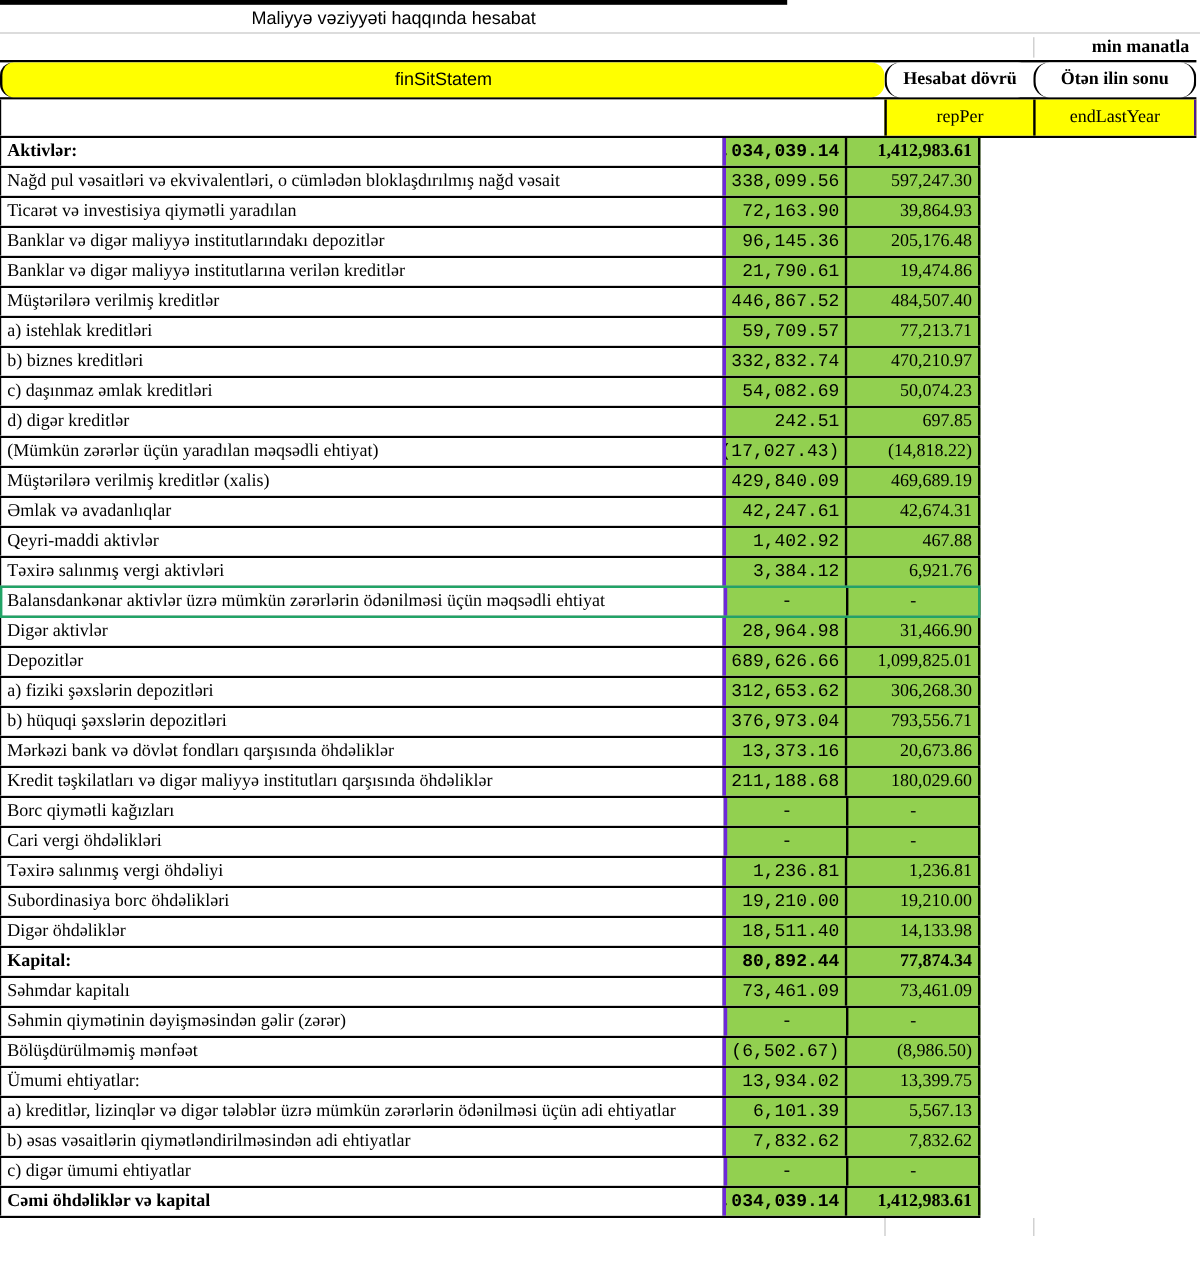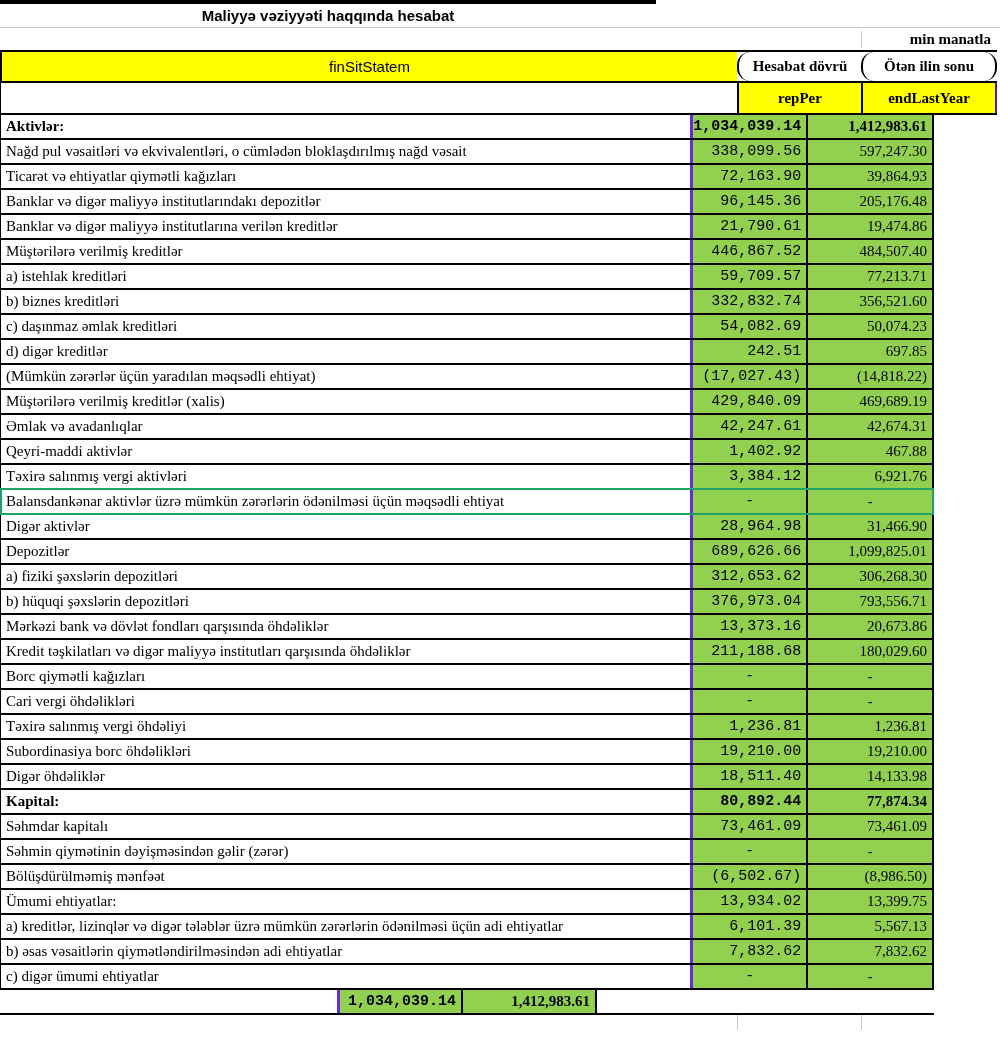--- a/index.html
+++ b/index.html
@@ -9,21 +9,21 @@
     -webkit-font-smoothing:antialiased;
   }
   .sheet { position:relative; width:1000px; }
 
   
   .title-row { height:27px; }
   .title-box {
     width:656px; height:27px; box-sizing:border-box;
     border-top:4px solid #000;
     display:flex; align-items:center; justify-content:center;
-    font-family:"Liberation Sans", sans-serif; font-weight:bold; font-size:15px;
+    font-family:"Liberation Sans", sans-serif; font-weight:normal; font-size:15px;
   }
 
   
   .unit-row { display:flex; height:23px; border-top:1px solid #c6c6c6; box-sizing:border-box; width:1000px;align-items:center; }
   .unit-row .sp1 { width:737px; }
   .unit-row .sp2 { width:124px; border-left:1px solid #c6c6c6; box-sizing:border-box; }
   .unit-cell {
     width:136px; border-left:1px solid #c6c6c6; box-sizing:border-box;
     display:flex; align-items:center; justify-content:flex-end;
     font-weight:bold; font-size:15px; padding-right:6px;
@@ -31,41 +31,41 @@
 
   
   .header-row {
     display:flex; width:997px; height:33px; box-sizing:border-box;
     border-top:2px solid #000; border-bottom:2px solid #000;
   }
   .h-form {
     width:737px; box-sizing:border-box; background:var(--yellow);
     border-left:2px solid #000;
     display:flex; align-items:center; justify-content:center;
-    font-family:"Liberation Sans", sans-serif; font-size:15px;
+    font-family:"Liberation Sans", sans-serif; font-size:15px;border-radius:11px;
   }
   .h-col {
     width:124px; box-sizing:border-box; border-left:2px solid #000;
     display:flex; align-items:center; justify-content:center;
     font-weight:bold; font-size:15px; background:#fff;border-radius:13px;
   }
   .h-col.last { width:136px; border-right:2px solid #000; }
 
   .code-row { display:flex; width:997px; height:32px; box-sizing:border-box; border-bottom:2px solid #000; }
   .code-blank { width:737px; box-sizing:border-box; border-left:1px solid #000; background:#fff; }
   .code-cell {
     width:124px; box-sizing:border-box; border-left:2px solid #000; background:var(--yellow);
     display:flex; align-items:center; justify-content:center;
-    font-weight:bold; font-size:15px;
+    font-weight:normal; font-size:15px;
   }
   .code-cell.last { width:136px; border-right:2px solid #4c1d95; }
 
   
   .tbody { width:997px; }
-  .row { display:flex; width:934px; height:25px; box-sizing:border-box; border-bottom:2px solid #000; position:relative;justify-content:center; }
+  .row { display:flex; width:817px; height:25px; box-sizing:border-box; border-bottom:2px solid #000; position:relative; }
   .c { box-sizing:border-box; height:100%; display:flex; align-items:center; font-size:15px; overflow:hidden; white-space:nowrap; }
   .c.label { width:737px; padding-left:5px; border-left:1px solid #000; background:#fff; }
   .c.num { justify-content:flex-end; padding-right:5px; background:var(--green); }
   .c.num.rep { width:124px; border-left:3px solid #6d28d9;font-family:Liberation Mono, monospace; }
   .c.num.end { width:136px; border-left:2px solid #000; border-right:2px solid #000; }
   .c.num.dash { justify-content:center; padding-right:0; }
   .row.bold .c { font-weight:bold; }
   .row.hl::after {
     content:""; position:absolute; left:0; right:0; top:-2px; bottom:-2px;
     border:2px solid var(--hl); pointer-events:none;
@@ -109,21 +109,21 @@
         <div class="c label">Aktivlər:</div>
         <div class="c num rep">1,034,039.14</div>
         <div class="c num end">1,412,983.61</div>
       </div>
       <div class="row">
         <div class="c label">Nağd pul vəsaitləri və  ekvivalentləri, o cümlədən bloklaşdırılmış nağd vəsait</div>
         <div class="c num rep">338,099.56</div>
         <div class="c num end">597,247.30</div>
       </div>
       <div class="row">
-        <div class="c label">Ticarət və ehtiyatlar qiymətli kağızları</div>
+        <div class="c label">Ticarət və investisiya qiymətli yaradılan</div>
         <div class="c num rep">72,163.90</div>
         <div class="c num end">39,864.93</div>
       </div>
       <div class="row">
         <div class="c label">Banklar və digər maliyyə institutlarındakı depozitlər</div>
         <div class="c num rep">96,145.36</div>
         <div class="c num end">205,176.48</div>
       </div>
       <div class="row">
         <div class="c label">Banklar və digər maliyyə institutlarına verilən kreditlər</div>
@@ -136,21 +136,21 @@
         <div class="c num end">484,507.40</div>
       </div>
       <div class="row">
         <div class="c label">a) istehlak kreditləri</div>
         <div class="c num rep">59,709.57</div>
         <div class="c num end">77,213.71</div>
       </div>
       <div class="row">
         <div class="c label">b) biznes kreditləri</div>
         <div class="c num rep">332,832.74</div>
-        <div class="c num end">356,521.60</div>
+        <div class="c num end">470,210.97</div>
       </div>
       <div class="row">
         <div class="c label">c) daşınmaz əmlak kreditləri</div>
         <div class="c num rep">54,082.69</div>
         <div class="c num end">50,074.23</div>
       </div>
       <div class="row">
         <div class="c label">d) digər kreditlər</div>
         <div class="c num rep">242.51</div>
         <div class="c num end">697.85</div>
@@ -274,20 +274,21 @@
         <div class="c label">b) əsas vəsaitlərin qiymətləndirilməsindən adi ehtiyatlar</div>
         <div class="c num rep">7,832.62</div>
         <div class="c num end">7,832.62</div>
       </div>
       <div class="row">
         <div class="c label">c) digər ümumi ehtiyatlar</div>
         <div class="c num rep dash">-</div>
         <div class="c num end dash">-</div>
       </div>
       <div class="row bold">
+        <div class="c label">Cəmi öhdəliklər və kapital</div>
         <div class="c num rep">1,034,039.14</div>
         <div class="c num end">1,412,983.61</div>
       </div>
     </div>
 
   <div class="bottom-strip">
     <div class="sp1"></div>
     <div class="sp2"></div>
     <div class="sp3"></div>
   </div>

